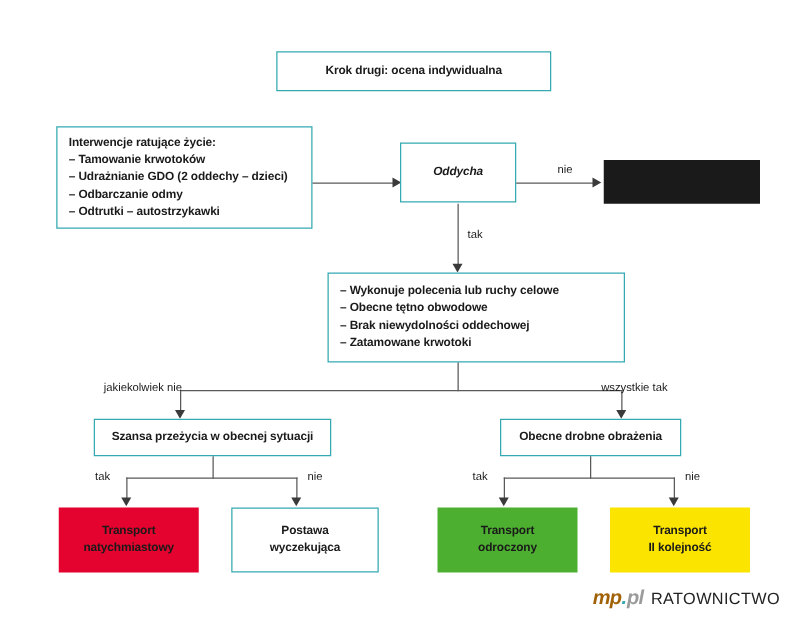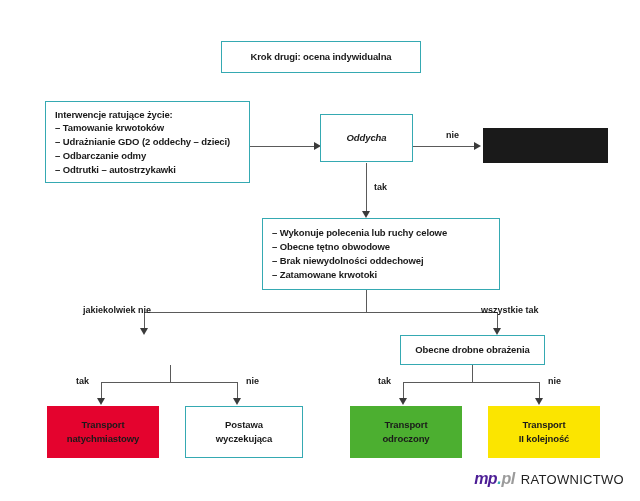--- a/index.html
+++ b/index.html
@@ -49,21 +49,21 @@
     font-weight: 700;
     justify-content: center;
   }
   .node.redacted {
     border: none;
     background: #1a1a1a;
   }
   .label {
     position: absolute;
     font-size: 9px;
-    font-weight: 700;
+    font-weight: 400;
     color: #1a1a1a;
     white-space: nowrap;
     line-height: 1;
   }
   .vline {
     position: absolute;
     width: 1.4px;
     background: #5a5a5a;
   }
   .hline {
@@ -92,21 +92,21 @@
     right: 16px;
     bottom: 14px;
     display: flex;
     align-items: baseline;
     font-size: 16px;
     line-height: 1;
   }
   #logo .mp {
     font-weight: 800;
     font-style: italic;
-    color: #4c1d95;
+    color: #a16207;
     letter-spacing: -0.5px;
   }
   #logo .dot {
     font-weight: 800;
     font-style: italic;
     color: #35a9b2;
   }
   #logo .pl {
     font-weight: 800;
     font-style: italic;
@@ -120,21 +120,21 @@
     color: #222222;
     letter-spacing: 0.3px;
     margin-top: 40px;
   }
 </style>
 </head>
 <body>
 
 <div id="chart">
 
-  <div class="node" style="left:221px; top:41px; width:200px; height:32px;">
+  <div class="node" style="left:221px; top:41px; width:220px; height:32px;">
     <span>Krok drugi: ocena indywidualna</span>
   </div>
 
   <div class="node list" style="left:45px; top:101px; width:205px; height:82px;">
     <div style="width:100%;">
       <span class="line">Interwencje ratujące życie:</span>
       <span class="line">– Tamowanie krwotoków</span>
       <span class="line">– Udrażnianie GDO (2 oddechy – dzieci)</span>
       <span class="line">– Odbarczanie odmy</span>
       <span class="line">– Odtrutki – autostrzykawki</span>
@@ -171,20 +171,23 @@
 
   <div class="vline" style="left:366px; top:290px; height:23px;"></div>
   <div class="hline" style="left:144px; top:312px; width:354px;"></div>
   <div class="vline" style="left:144px; top:312px; height:18px;"></div>
   <div class="arrow-down" style="left:140px; top:328px;"></div>
   <div class="vline" style="left:497px; top:312px; height:18px;"></div>
   <div class="arrow-down" style="left:493px; top:328px;"></div>
   <div class="label" style="left:83px; top:306px;">jakiekolwiek nie</div>
   <div class="label" style="left:481px; top:306px;">wszystkie tak</div>
 
+  <div class="node" style="left:75px; top:335px; width:190px; height:30px;">
+    <span>Szansa przeżycia w obecnej sytuacji</span>
+  </div>
 
   <div class="node" style="left:400px; top:335px; width:145px; height:30px;">
     <span>Obecne drobne obrażenia</span>
   </div>
 
   <div class="vline" style="left:170px; top:365px; height:18px;"></div>
   <div class="hline" style="left:101px; top:382px; width:137px;"></div>
   <div class="vline" style="left:101px; top:382px; height:18px;"></div>
   <div class="arrow-down" style="left:97px; top:398px;"></div>
   <div class="vline" style="left:237px; top:382px; height:18px;"></div>

